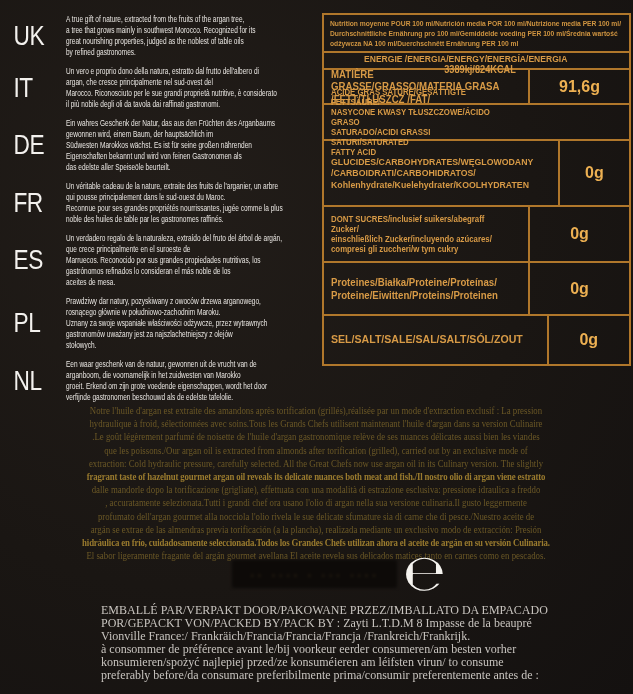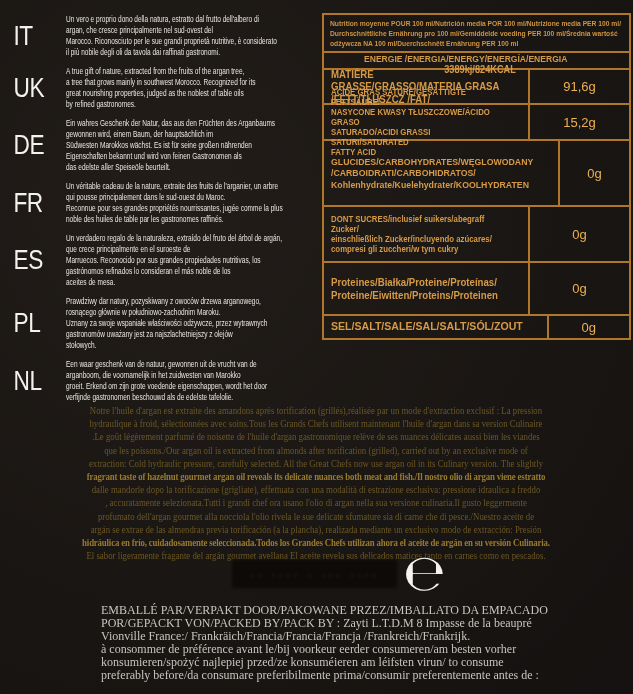--- a/index.html
+++ b/index.html
@@ -36,24 +36,24 @@
   .lcell{
     box-sizing:border-box;flex:0 0 204px;display:flex;align-items:center;padding:3px 7px;
   }
   .lcell .ltext{
     font-weight:bold;white-space:pre-line;line-height:1.18;
     transform:scaleX(0.92);transform-origin:0 50%;width:108%;
   }
   .vcell{
     box-sizing:border-box;flex:1;border-left:2px solid #b0772b;
     display:flex;align-items:center;justify-content:center;
-    font-size:13px;font-weight:normal;color:#edb052;
+    font-size:16px;font-weight:bold;color:#edb052;
   }
   .h-fat{height:35px}.h-sat{height:36px}.h-carb{height:66px}
-  .h-sug{height:56px}.h-pro{height:53px}.h-salt{height:24px}
+  .h-sug{height:56px}.h-pro{height:53px}.h-salt{height:50px}
   .f-fat{font-size:10.5px}.f-sat{font-size:8.5px}.f-carb{font-size:9.5px}
   .f-sug{font-size:8.5px}.f-pro{font-size:10.5px}.f-salt{font-size:11.5px}
   
   .story{
     position:absolute;top:404px;left:16px;width:750px;
     transform:scaleX(0.80);transform-origin:0 0;
     font-family:"Liberation Serif",serif;font-size:11px;line-height:13.2px;
     color:#6b5826;text-align:center;white-space:pre-line;
   }
   .story .b{color:#9a7b2e;font-weight:bold;letter-spacing:-0.2px;}
@@ -74,32 +74,32 @@
     color:#c8c4bf;white-space:pre-line;
   }
 </style>
 </head>
 <body>
 
 <div class="label">
 
   <div class="left-col">
     <div class="sec">
+      <div class="code">UK</div>
+      <div class="txt">A true gift of nature, extracted from the fruits of the argan tree,
+ a tree that grows mainly in southwest Morocco. Recognized for its
+great nourishing properties, judged as the noblest of table oils
+ by refined gastronomes.</div>
+    </div>
+    <div class="sec">
       <div class="code">IT</div>
       <div class="txt">Un vero e proprio dono della natura, estratto dal frutto dell'albero di
 argan, che cresce principalmente nel sud-ovest del
 Marocco. Riconosciuto per le sue grandi proprietà nutritive, è considerato
 il più nobile degli oli da tavola dai raffinati gastronomi.</div>
-    </div>
-    <div class="sec">
-      <div class="code">UK</div>
-      <div class="txt">A true gift of nature, extracted from the fruits of the argan tree,
- a tree that grows mainly in southwest Morocco. Recognized for its
-great nourishing properties, judged as the noblest of table oils
- by refined gastronomes.</div>
     </div>
     <div class="sec">
       <div class="code">DE</div>
       <div class="txt">Ein wahres Geschenk der Natur, das aus den Früchten des Arganbaums
 gewonnen wird, einem Baum, der hauptsächlich im
 Südwesten Marokkos wächst. Es ist für seine großen nährenden
 Eigenschaften bekannt und wird von feinen Gastronomen als
 das edelste aller Speiseöle beurteilt.</div>
     </div>
     <div class="sec">
@@ -149,21 +149,20 @@
         </div>
       <div class="vcell">91,6g</div>
     </div>
     <div class="trow h-sat">
       <div class="lcell">
           <div class="ltext f-sat">ACIDE GRAS SATURÉ/GESÄTTIGTE FETTSÄURE/
 NASYCONE KWASY TŁUSZCZOWE/ÁCIDO GRASO
  SATURADO/ACIDI GRASSI SATURI/SATURATED
 FATTY ACID</div>
         </div>
-      <div class="vcell">15,2g</div>
     </div>
     <div class="trow h-carb">
       <div class="lcell">
           <div class="ltext f-carb">GLUCIDES/CARBOHYDRATES/WĘGLOWODANY
 /CARBOIDRATI/CARBOHIDRATOS/
 Kohlenhydrate/Kuelehydrater/KOOLHYDRATEN</div>
         </div>
       <div class="vcell">0g</div>
     </div>
     <div class="trow h-sug">

